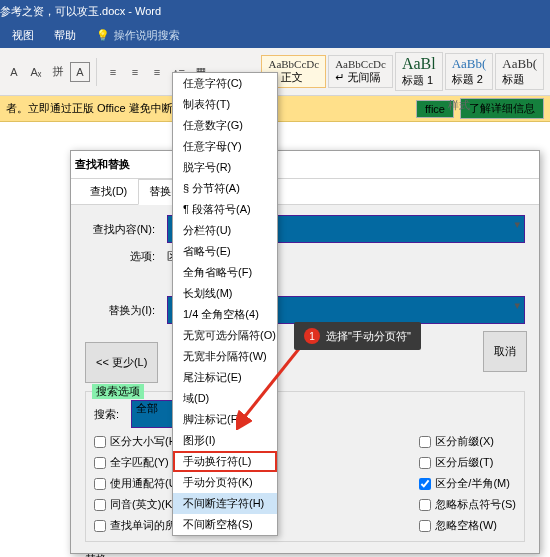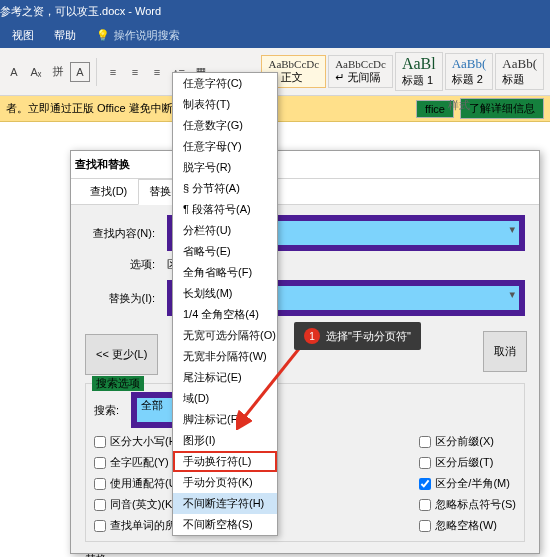--- a/index.html
+++ b/index.html
@@ -19,25 +19,25 @@
 .banner{background:#ffe08a;height:26px;display:flex;align-items:center;padding:0 6px;gap:6px;border-bottom:1px solid #e0c060}
 .banner button{background:#15803d;border:1px solid #b0b0b0;padding:2px 8px;font-size:11px}
 .dialog{position:absolute;left:70px;top:150px;width:470px;height:404px;background:#f0f0f0;border:1px solid #9e9e9e;box-shadow:2px 2px 8px rgba(0,0,0,.3)}
 .dlg-title{background:#fff;border-bottom:1px solid #d4d4d4;padding:6px 4px;font-weight:bold}
 .dlg-tabs{display:flex;border-bottom:1px solid #d4d4d4;background:#fff;padding-left:8px}
 .dlg-tab{padding:4px 10px;border:1px solid transparent;cursor:pointer}
 .dlg-tab.active{border:1px solid #d4d4d4;border-bottom:1px solid #fff;background:#fff;margin-bottom:-1px}
 .dlg-body{padding:10px 14px;position:relative;height:340px}
 .row{display:flex;align-items:center;margin-bottom:6px;gap:12px}
 .row label{width:70px;text-align:right}
-.combo{flex:1;height:36px;border:6px solid #4c1d95;background:#7dd3fc;position:relative}
+.combo{flex:1;height:28px;border:1px solid #4c1d95;background:#0369a1;position:relative}
 .combo::after{content:"▾";position:absolute;right:4px;top:2px;color:#555}
 .less-btn{border:1px solid #adadad;background:#e1e1e1;padding:12px 10px;cursor:pointer}
 .search-opts{border:1px solid #d4d4d4;margin-top:8px;padding:8px;position:relative}
-.search-opts legend{position:absolute;top:-8px;left:6px;background:#15803d;padding:0 4px}
+.search-opts legend{position:absolute;top:-8px;left:6px;background:#86efac;padding:0 4px}
 .chk-row{display:flex;gap:40px}
 .chk-col{display:flex;flex-direction:column;gap:6px}
 .chk{display:flex;align-items:center;gap:4px;white-space:nowrap}
 .chk input{width:12px;height:12px}
 .replace-sec{margin-top:10px}
 .bottom-btns{display:flex;margin-top:6px}
 .dbtn{border:1px solid #adadad;background:#e1e1e1;padding:3px 10px;cursor:pointer;position:relative}
 .dbtn.hl{border:2px solid #e03020}
 .dbtn::after{content:"▾";margin-left:4px;font-size:9px}
 .dbtn.noaf::after{content:""}
@@ -116,21 +116,21 @@
   </div>
   <div class="dlg-body">
     <div class="row">
       <label>查找内容(N):</label>
       <div class="combo"></div>
     </div>
     <div class="row">
       <label>选项:</label>
       <span>区分</span>
     </div>
-    <div class="row" style="margin-top:8px">
+    <div class="row" style="margin-top:32px">
       <label>替换为(I):</label>
       <div class="combo"></div>
     </div>
     <div class="row" style="margin-top:18px">
       <button class="less-btn">&lt;&lt; 更少(L)</button>
     </div>
     <div class="dialog-right-btns">
       <button class="less-btn">取消</button>
     </div>
 

